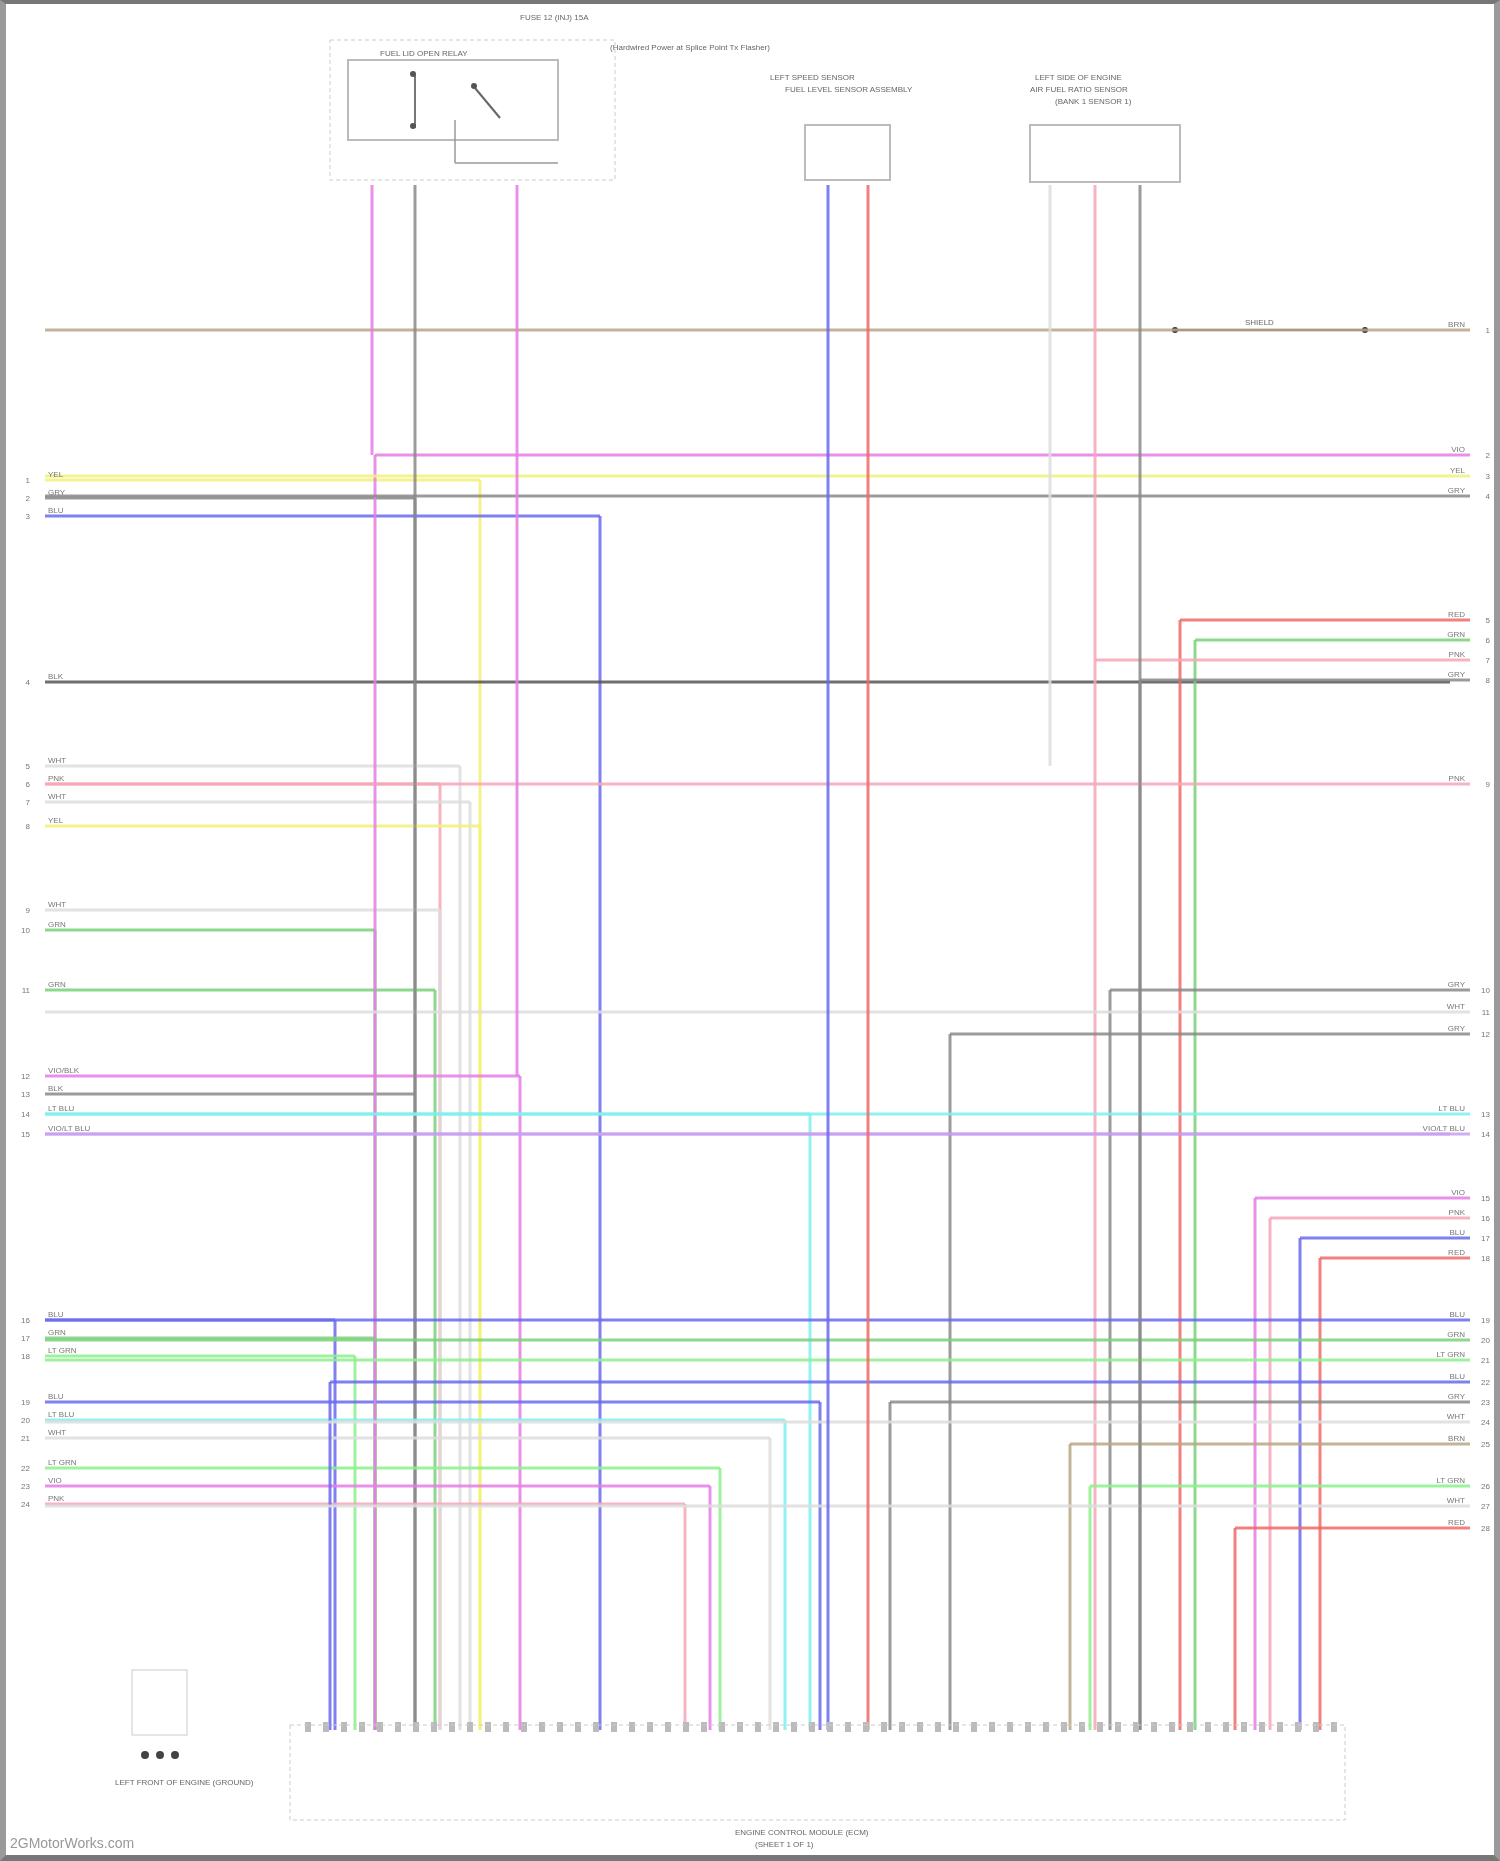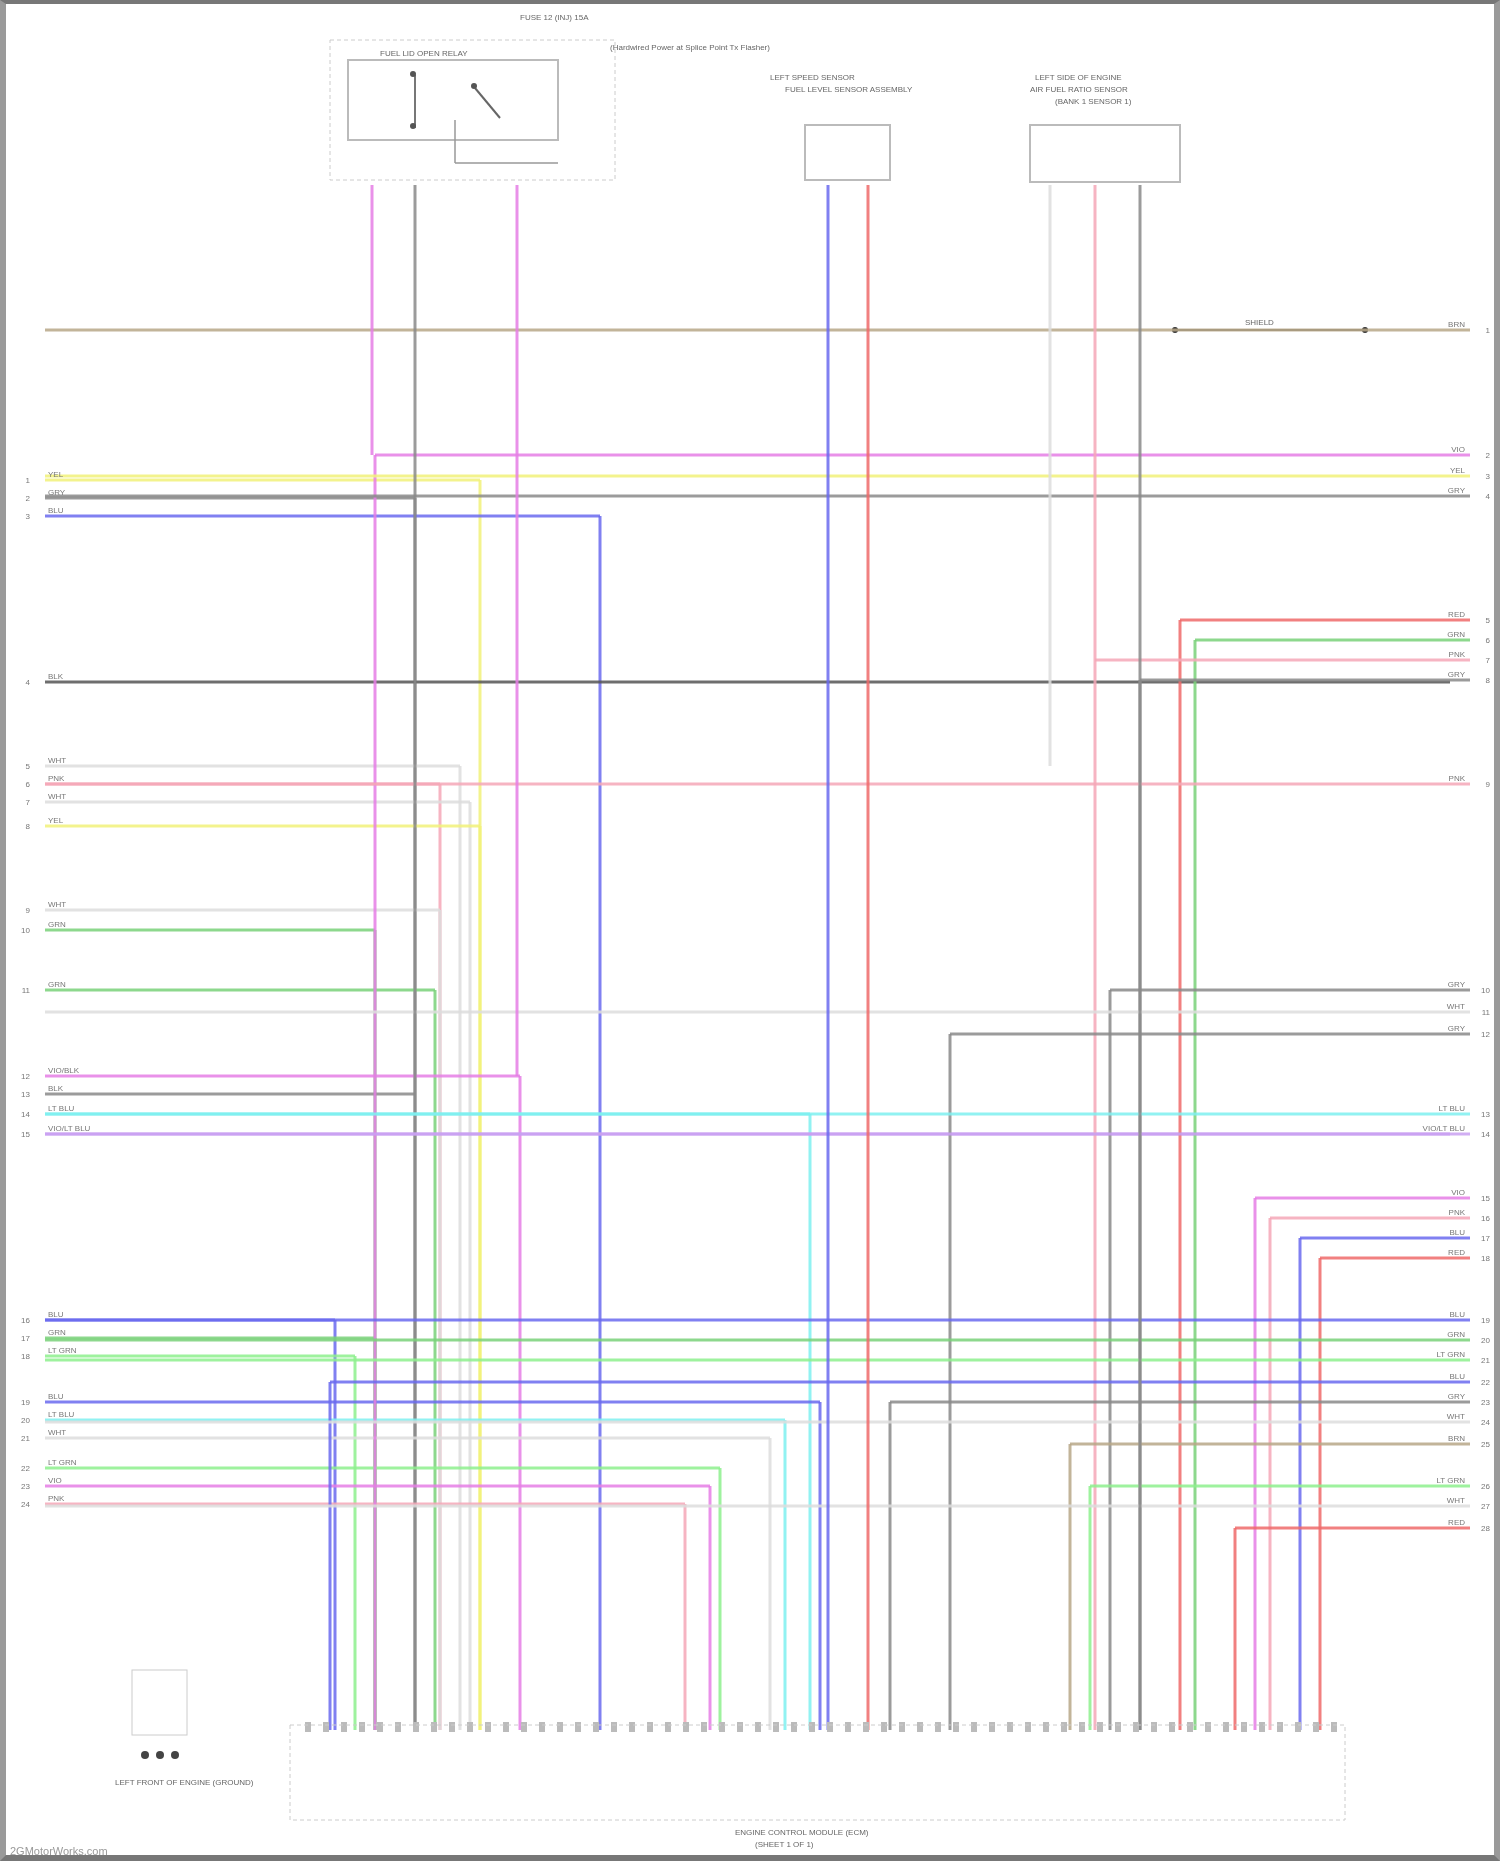--- a/index.html
+++ b/index.html
@@ -1,21 +1,21 @@
 <!DOCTYPE html>
 <html><head>
 <meta charset="utf-8">
 <style>
   html,body{margin:0;padding:0;background:#fff;}
   body{width:1500px;height:1861px;position:relative;overflow:hidden;font-family:"Liberation Sans",sans-serif;}
   .frame{position:absolute;left:0;top:0;width:1500px;height:1861px;box-sizing:border-box;border-left:6px solid #9a9a9a;border-right:6px solid #9a9a9a;border-top:4px solid #777;border-bottom:6px solid #777;}
   svg{position:absolute;left:0;top:0;}
   .lbl{font-family:"Liberation Sans",sans-serif;font-size:8px;fill:#777;}
   .title{font-family:"Liberation Sans",sans-serif;font-size:8px;fill:#666;}
-  .footer{position:absolute;left:10px;bottom:4px;font-size:11px;color:#999;}
+  .footer{position:absolute;left:10px;bottom:10px;font-size:14px;color:#999;}
 </style>
 </head>
 <body>
 
 <div class="frame"></div>
 
 <svg id="diagram" width="1500" height="1861" viewBox="0 0 1500 1861" xmlns="http://www.w3.org/2000/svg">
 
   <g>
     <rect x="330" y="40" width="285" height="140" fill="none" stroke="#ccc" stroke-dasharray="4,3"></rect>

